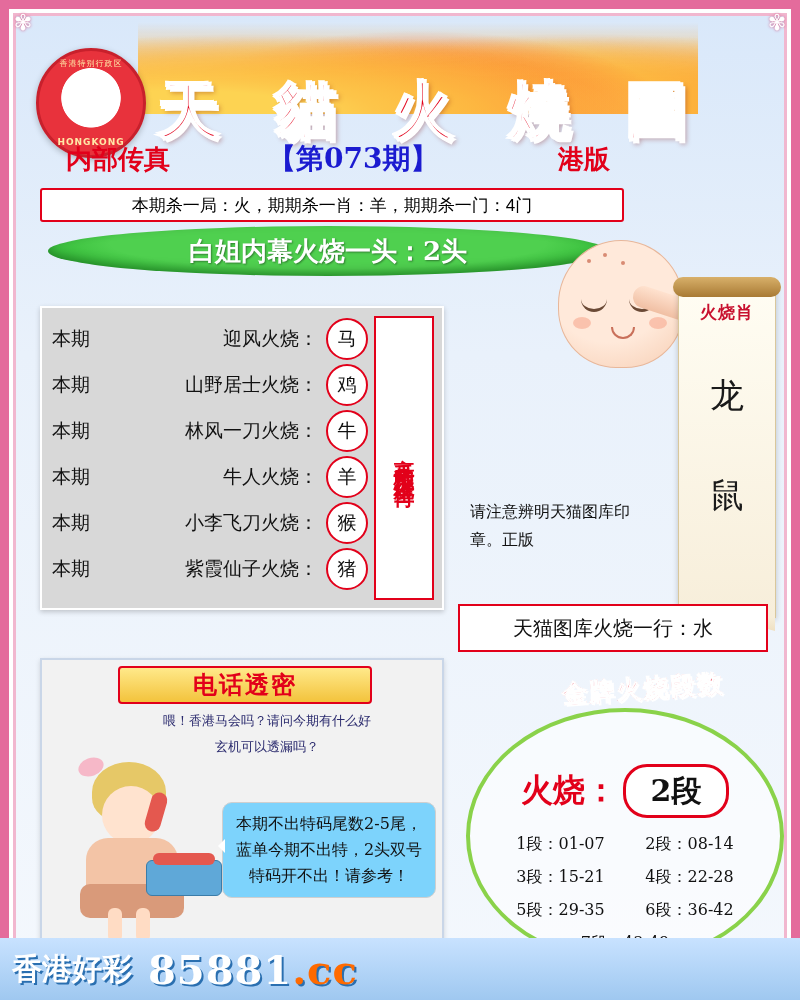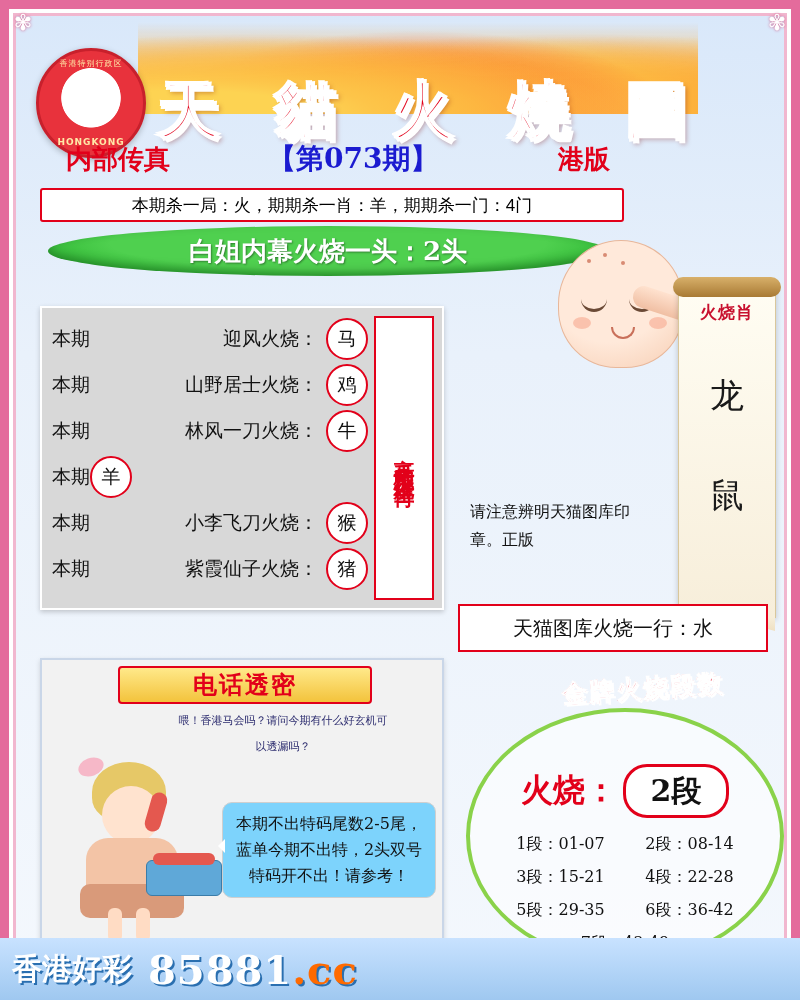--- a/index.html
+++ b/index.html
@@ -225,22 +225,22 @@
     position:absolute;left:76px;top:6px;width:250px;height:34px;
     background:linear-gradient(180deg,#ffe98a,#f3c33c);
     border:2px solid #e2001a;border-radius:4px;
     display:flex;align-items:center;justify-content:center;
   }
   .phone-banner span{
     font-size:24px;font-weight:bold;color:#e2001a;
     font-family:"DejaVu Serif","Liberation Serif",serif;letter-spacing:2px;
   }
   .bubble-q{
-    position:absolute;left:136px;top:48px;width:210px;
-    text-align:center;font-size:11px;color:#2b2b6e;line-height:26px;
+    position:absolute;left:120px;top:48px;width:210px;
+    text-align:center;font-size:13px;color:#2b2b6e;line-height:26px;
     font-family:"DejaVu Serif","Liberation Serif",serif;
   }
   .bubble-a{
     position:absolute;left:180px;top:142px;width:200px;
     background:#7dd3fc;border:1px solid #cfcfcf;border-radius:10px;
     padding:8px 6px;text-align:center;font-size:16px;color:#111;line-height:26px;
     font-family:"DejaVu Serif","Liberation Serif",serif;
   }
   .bubble-a:before{
     content:"";position:absolute;left:-12px;top:36px;border:7px solid transparent;
@@ -370,20 +370,21 @@
           <span class="txt">山野居士火烧：</span>
           <span class="ball">鸡</span>
         </div>
         <div class="row">
           <span class="lbl">本期</span>
           <span class="txt">林风一刀火烧：</span>
           <span class="ball">牛</span>
         </div>
         <div class="row">
           <span class="lbl">本期</span>
+          <span class="txt">牛人火烧：</span>
           <span class="ball">羊</span>
         </div>
         <div class="row">
           <span class="lbl">本期</span>
           <span class="txt">小李飞刀火烧：</span>
           <span class="ball">猴</span>
         </div>
         <div class="row">
           <span class="lbl">本期</span>
           <span class="txt">紫霞仙子火烧：</span>

